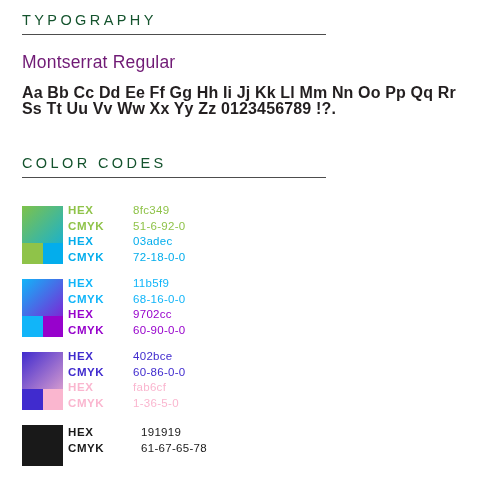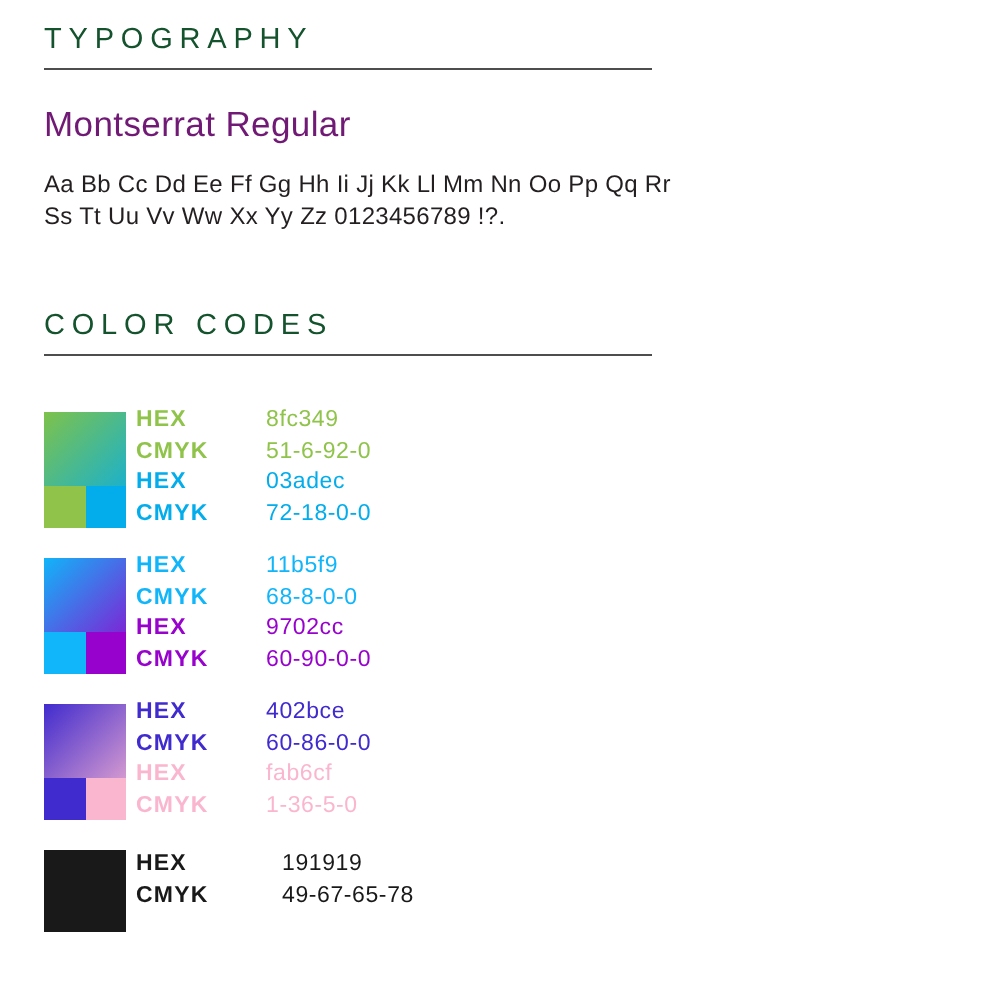--- a/index.html
+++ b/index.html
@@ -45,25 +45,26 @@
     color: #701a75;
     margin: 0;
     padding: 0;
     letter-spacing: 0.2px;
     white-space: nowrap;
   }
   #font-name-wrap { position: absolute; left: 22px; top: 52px; }
 
   #specimen-wrap { position: absolute; left: 22px; top: 85px; }
   .specimen-line {
-    font-size: 12px;
+    font-size: 16px;
     line-height: 15.5px;
     color: #231f20;
     letter-spacing: 0.15px;
     white-space: nowrap;
+    font-weight: bold;
   }
 
   
   #colorcodes-section { top: 155px; }
 
   #swatch-list {
     position: absolute;
     left: 0;
     top: 200px;
     width: 460px;
@@ -180,21 +181,21 @@
         <div class="swatch-chip left" style="background: rgb(17, 181, 249);"></div>
         <div class="swatch-chip right" style="background: rgb(151, 2, 204);"></div>
       </div>
       <div class="code-table">
         <div class="code-row" style="color: rgb(17, 181, 249);">
           <span class="code-label">HEX</span>
           <span class="code-value">11b5f9</span>
         </div>
         <div class="code-row" style="color: rgb(17, 181, 249);">
           <span class="code-label">CMYK</span>
-          <span class="code-value">68-8-0-0</span>
+          <span class="code-value">68-16-0-0</span>
         </div>
         <div class="code-row" style="color: rgb(151, 2, 204);">
           <span class="code-label">HEX</span>
           <span class="code-value">9702cc</span>
         </div>
         <div class="code-row" style="color: rgb(151, 2, 204);">
           <span class="code-label">CMYK</span>
           <span class="code-value">60-90-0-0</span>
         </div>
       </div>
@@ -226,17 +227,17 @@
     </div>
     <div class="swatch-group last">
       <div class="swatch-solid" style="background: rgb(25, 25, 25);"></div>
       <div class="code-table solid">
         <div class="code-row" style="color: rgb(25, 25, 25);">
           <span class="code-label">HEX</span>
           <span class="code-value">191919</span>
         </div>
         <div class="code-row" style="color: rgb(25, 25, 25);">
           <span class="code-label">CMYK</span>
-          <span class="code-value">49-67-65-78</span>
+          <span class="code-value">61-67-65-78</span>
         </div>
       </div>
     </div>
   </div>
 
 </body></html>

